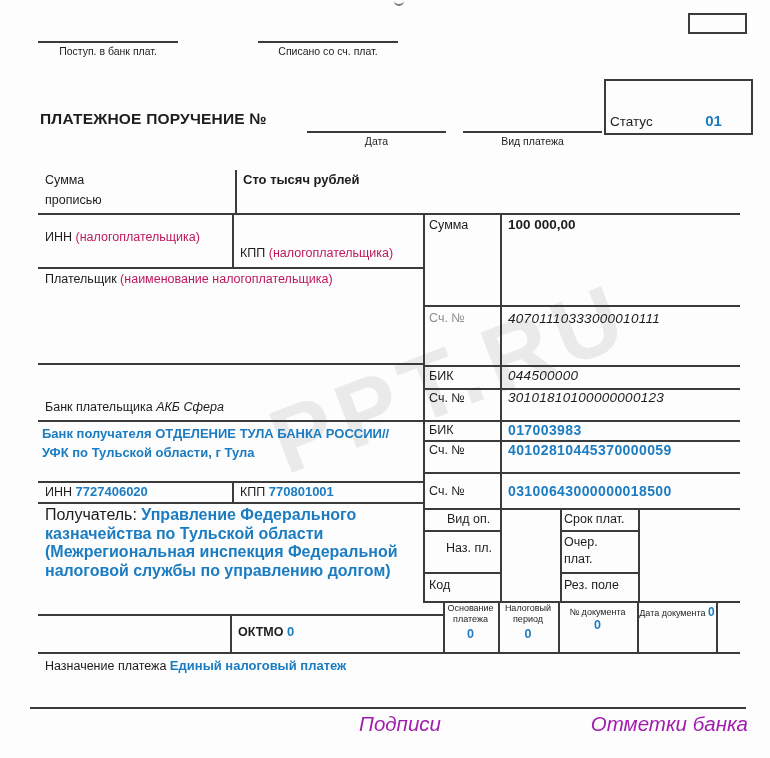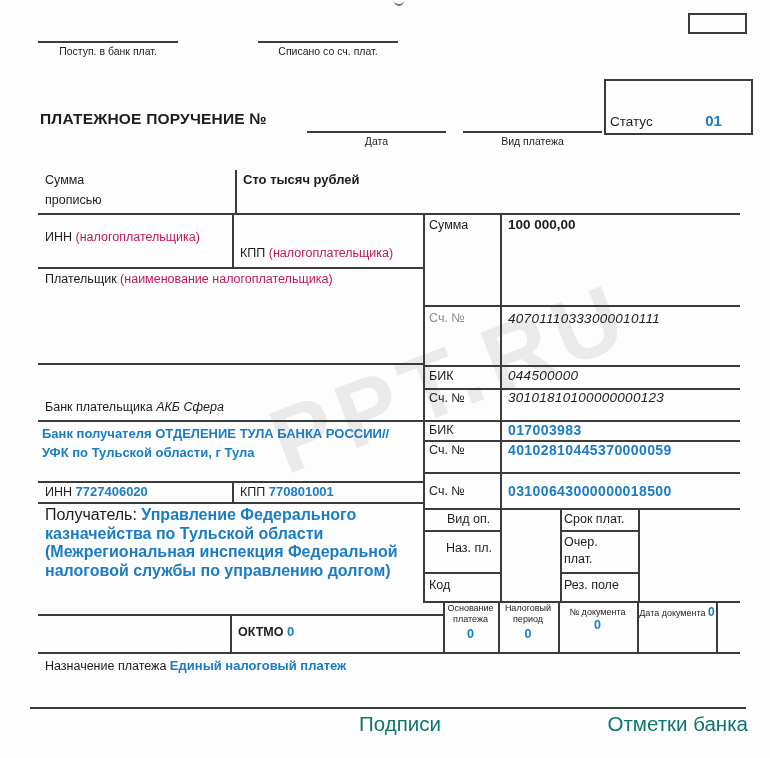--- a/index.html
+++ b/index.html
@@ -18,21 +18,21 @@
   .itval{font-style:italic;font-size:13.5px;letter-spacing:.3px;}
   .small{font-size:9px;line-height:11px;text-align:center;}
   .cellval{font-size:12.5px;font-weight:700;color:#1b7cc2;text-align:center;margin-top:2px;}
   .underlabel{position:absolute;font-size:10.5px;text-align:center;}
   .box{position:absolute;border:2px solid #3b3b3b;background:transparent;}
   .graylbl{color:#8e8e8e;}
   #watermark{position:absolute;left:200px;top:268px;width:500px;height:220px;
              display:flex;align-items:center;justify-content:center;
              transform:rotate(-21deg);font-size:92px;font-weight:700;
              color:rgba(150,150,150,0.18);letter-spacing:8px;pointer-events:none;}
-  .footerlbl{position:absolute;font-size:20.5px;color:#0f766e;}
+  .footerlbl{position:absolute;font-size:20.5px;color:#a21caf;font-style:italic;}
 </style>
 </head>
 <body>
 
 <div id="page">
 
   <div id="watermark">PPT.RU</div>
 
   <div class="abs" style="left:394px;top:0;width:10px;height:4px;border-bottom:2px solid #777;border-radius:0 0 5px 5px;"></div>
 

